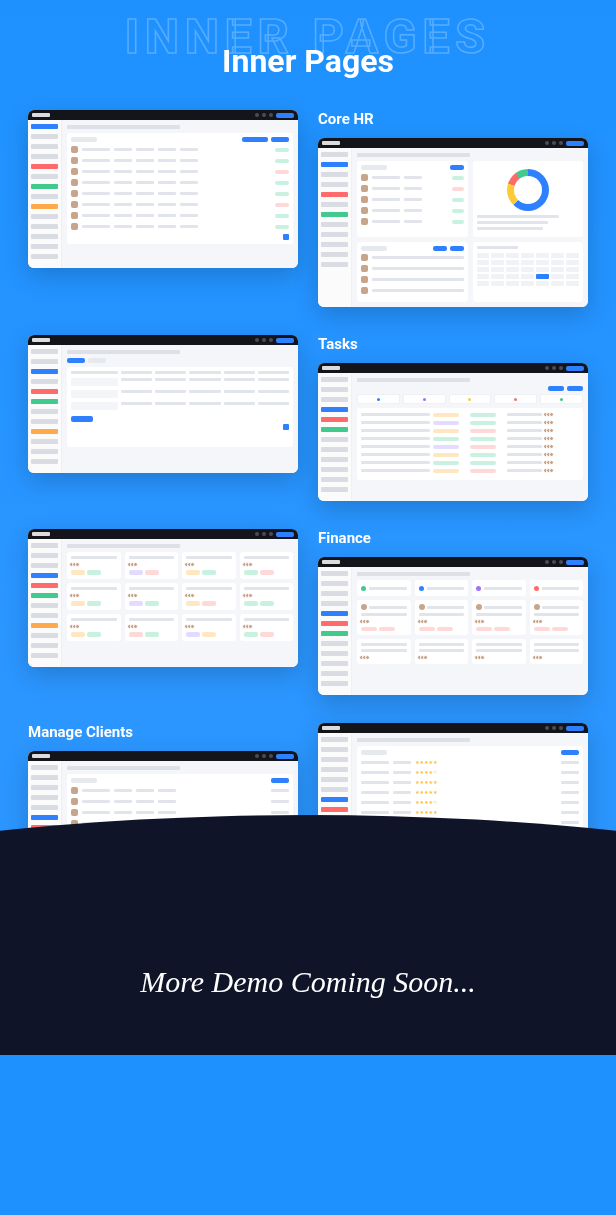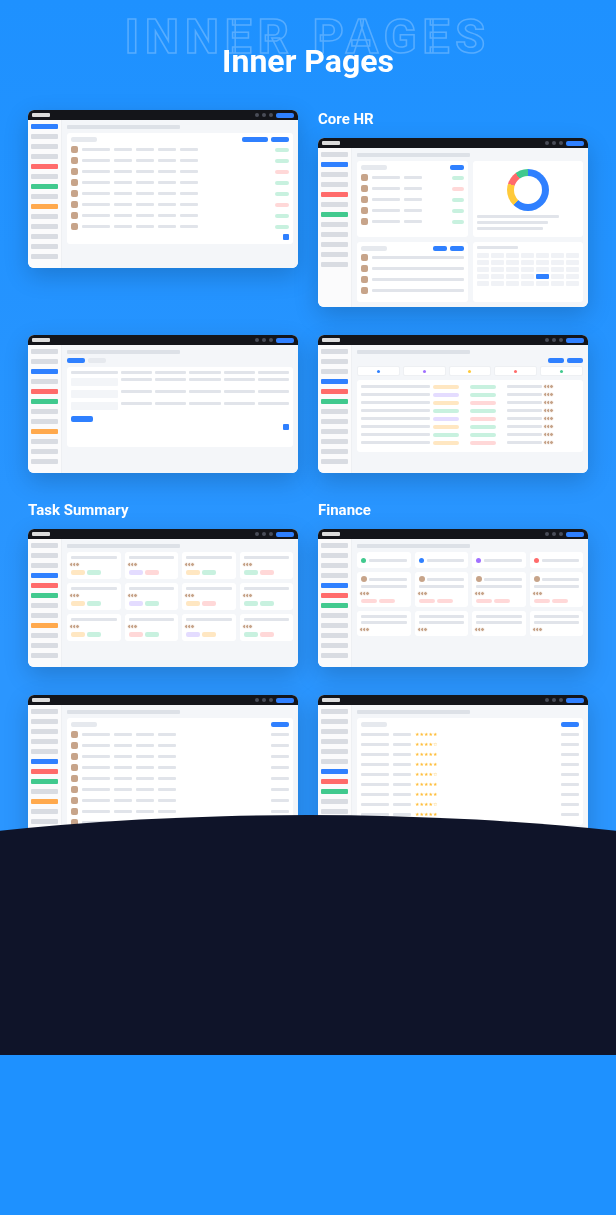--- a/index.html
+++ b/index.html
@@ -504,20 +504,21 @@
               </div>
               <div class="chip b" style="width:22px;height:6px"></div>
               <div class="pg"></div>
             </div>
           </div>
         </div>
       </div>
     </div>
 
     <div class="cell">
+      <div class="cell-label">Tasks</div>
       <div class="thumb">
         <div class="th-topbar">
             <div class="brand"></div>
             <div class="right">
               <div class="dot"></div>
               <div class="dot"></div>
               <div class="dot"></div>
               <div class="pill"></div>
             </div>
           </div>
@@ -648,21 +649,20 @@
                     <span></span>
                   </div>
                 </div>
             </div>
           </div>
         </div>
       </div>
     </div>
 
     <div class="cell">
-      <div class="cell-label">Task Summary</div>
       <div class="thumb">
         <div class="th-topbar">
             <div class="brand"></div>
             <div class="right">
               <div class="dot"></div>
               <div class="dot"></div>
               <div class="dot"></div>
               <div class="pill"></div>
             </div>
           </div>
@@ -982,20 +982,21 @@
                     <span></span>
                   </div>
                 </div>
             </div>
           </div>
         </div>
       </div>
     </div>
 
     <div class="cell">
+      <div class="cell-label">Manage Clients</div>
       <div class="thumb">
         <div class="th-topbar">
             <div class="brand"></div>
             <div class="right">
               <div class="dot"></div>
               <div class="dot"></div>
               <div class="dot"></div>
               <div class="pill"></div>
             </div>
           </div>
@@ -1190,13 +1191,14 @@
                 </div>
             </div>
           </div>
         </div>
       </div>
     </div>
 
   </div>
 
   <div class="darkwave"></div>
+  <div class="footer-text">More Demo Coming Soon...</div>
 </div>
 
 </body></html>

